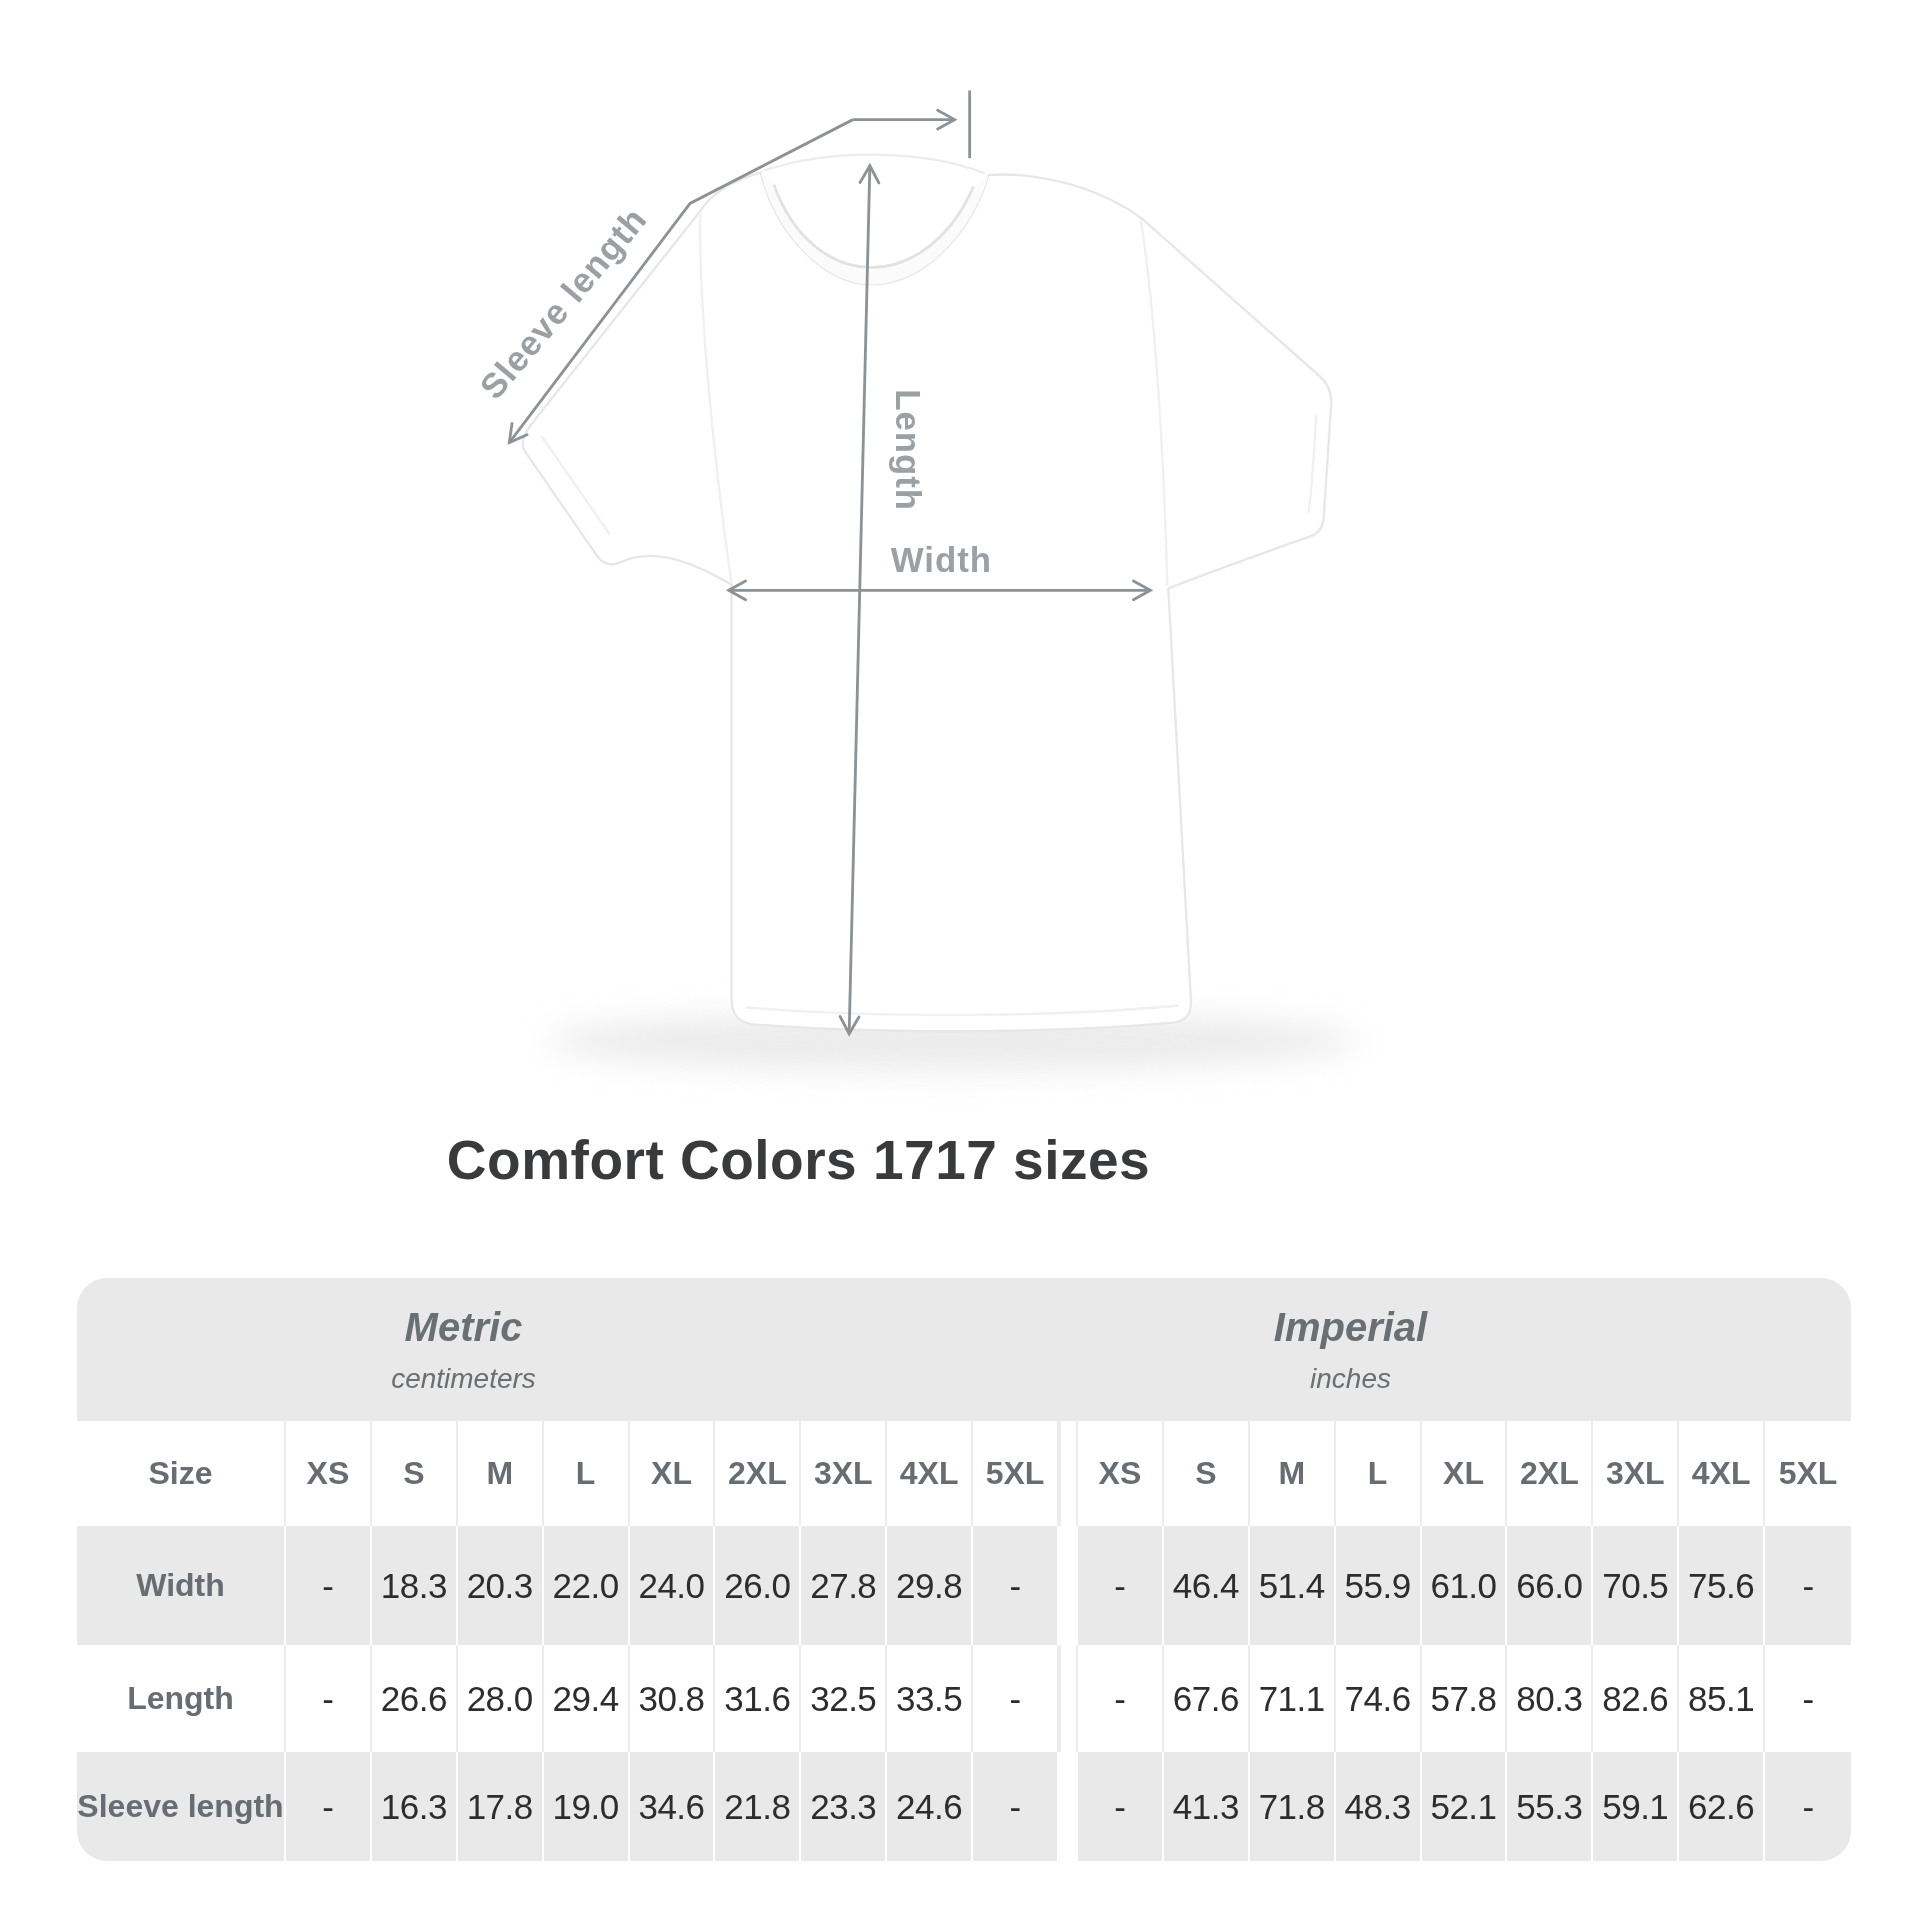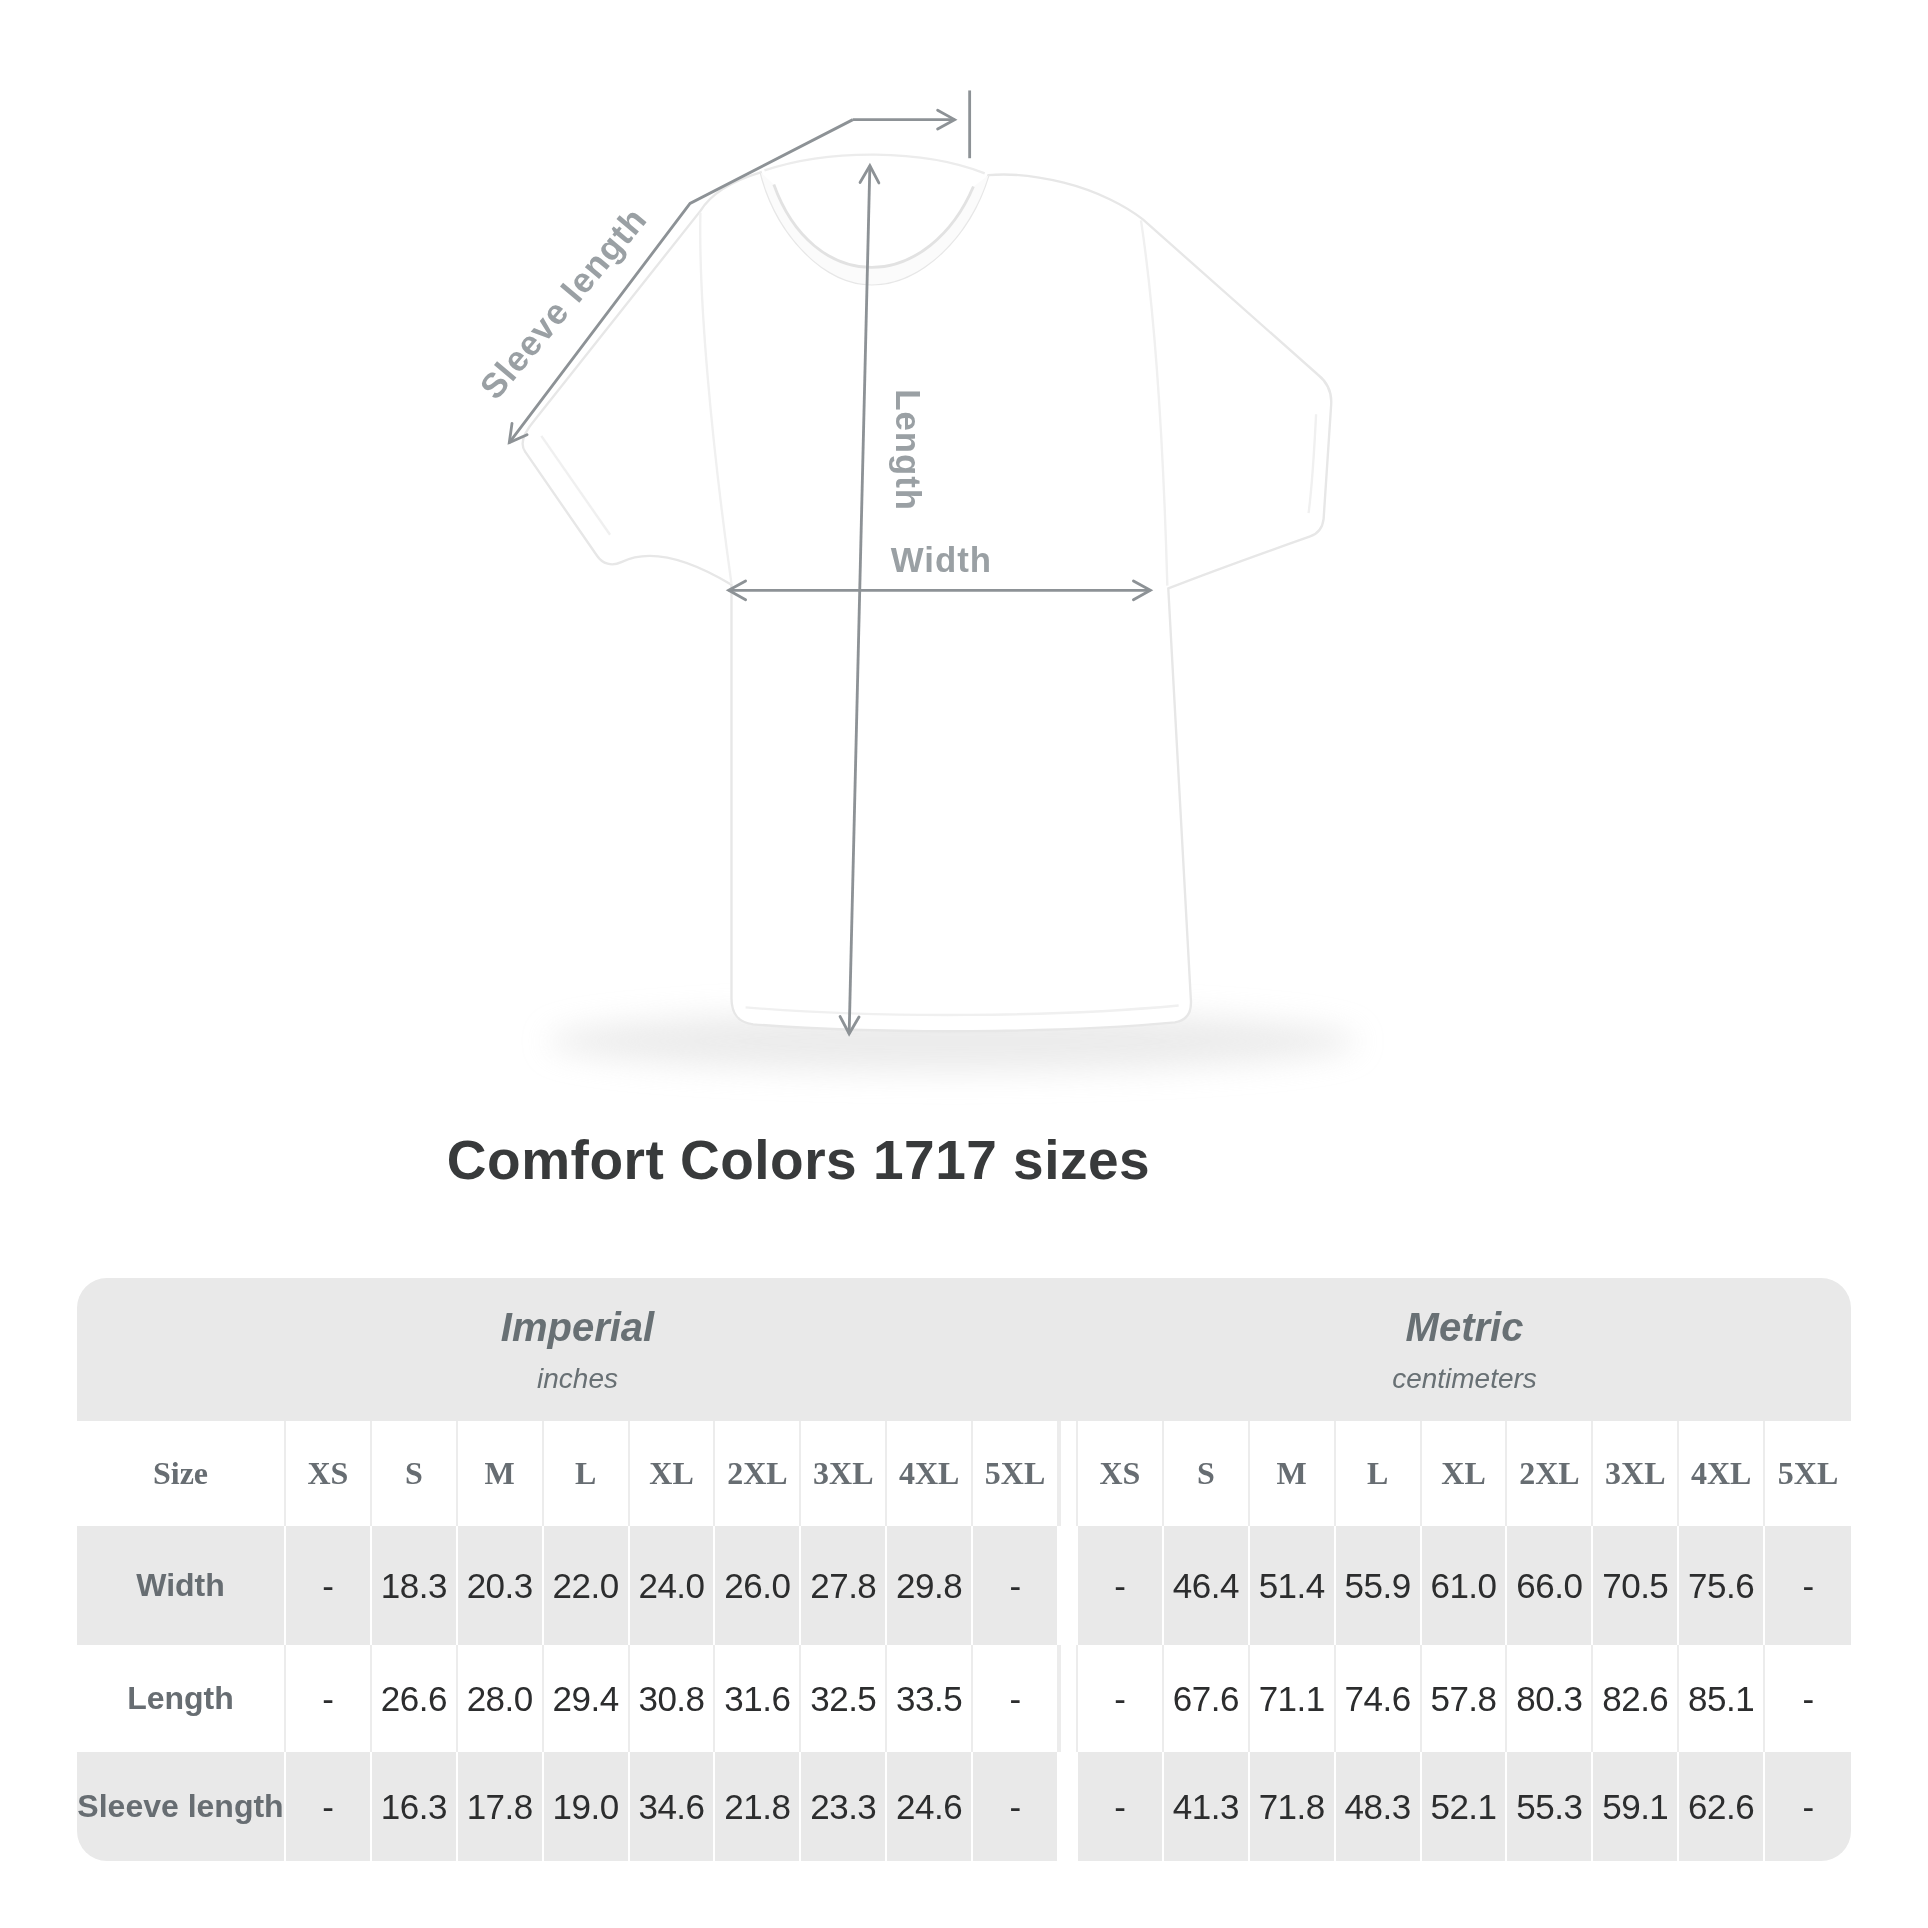--- a/index.html
+++ b/index.html
@@ -24,21 +24,21 @@
           border-radius:30px 30px 0 0; }
   .band-half { display:flex; flex-direction:column; align-items:center; justify-content:center; }
   .band-half.imp { width:1001px; }
   .band-half.met { width:773px; }
   .band-title { font-size:40px; font-weight:bold; font-style:italic; color:var(--section_gray); }
   .band-sub   { font-size:28px; font-style:italic; color:var(--section_gray); margin-top:13px; }
 
   .trow { display:grid; grid-template-columns:209px repeat(9,1fr) 19px repeat(9,1fr); }
   .trow.white { --sep:#ececec; background:#ffffff; }
   .trow.gray  { --sep:#ffffff; background:var(--table_gray); }
-  .trow.r-size   { height:105px;font-family:Liberation Serif, serif; }
+  .trow.r-size   { height:105px; }
   .trow.r-width  { height:119px; }
   .trow.r-length { height:107px; }
   .trow.r-sleeve { height:109px; border-radius:0 0 30px 30px; overflow:hidden; }
 
   .cell { display:flex; align-items:center; justify-content:center;
           border-right:2.8px solid var(--sep); }
   .trow .cell:last-child { border-right:none; }
   .cell.mid { background:#ffffff; border-left:2.8px solid var(--sep); }
   .trow.gray .cell.mid { background:#ffffff; }
 
@@ -106,27 +106,27 @@
     <text class="meas-label" transform="translate(608,330) rotate(-50)" text-anchor="middle">Sleeve length</text>
     <text class="meas-label" transform="translate(952,478) rotate(90)" text-anchor="middle">Length</text>
     <text class="meas-label" x="1000" y="608" text-anchor="middle">Width</text>
   </svg>
 
   <div class="title">Comfort Colors 1717 sizes</div>
 
   <div class="size-table">
 
     <div class="band">
+      <div class="band-half met">
+        <div class="band-title">Metric</div>
+        <div class="band-sub">centimeters</div>
+      </div>
       <div class="band-half imp">
         <div class="band-title">Imperial</div>
         <div class="band-sub">inches</div>
-      </div>
-      <div class="band-half met">
-        <div class="band-title">Metric</div>
-        <div class="band-sub">centimeters</div>
       </div>
     </div>
 
     <div class="trow white r-size">
       <div class="cell hdr">Size</div>
       <div class="cell hdr">XS</div>
       <div class="cell hdr">S</div>
       <div class="cell hdr">M</div>
       <div class="cell hdr">L</div>
       <div class="cell hdr">XL</div>

